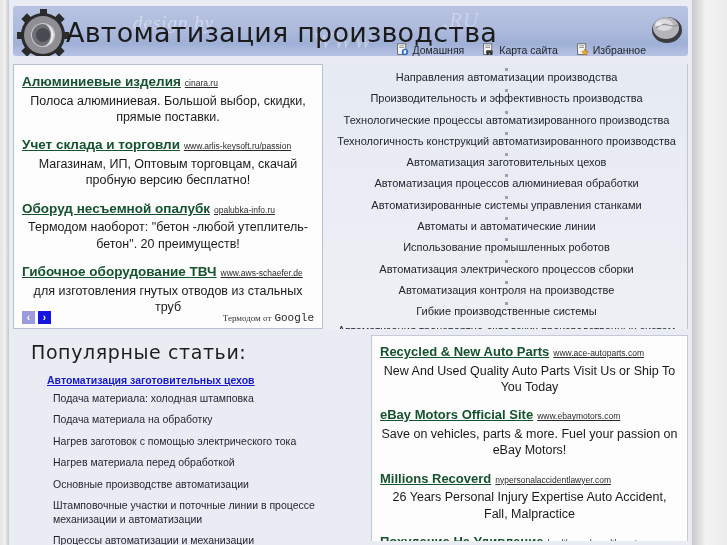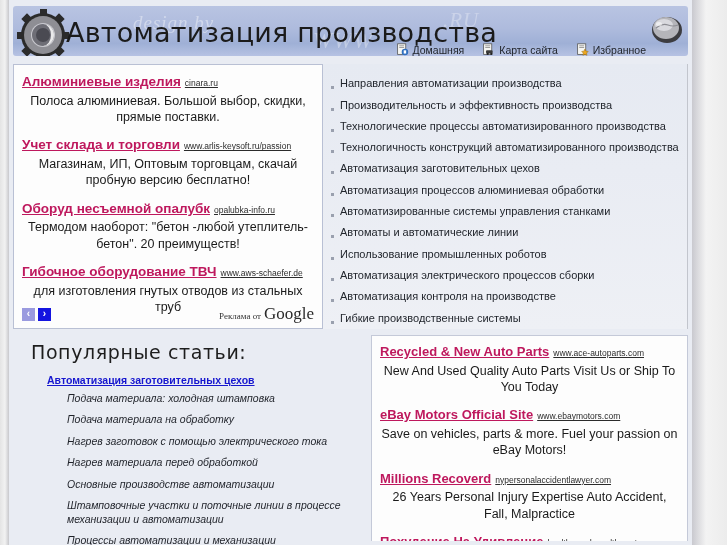--- a/index.html
+++ b/index.html
@@ -104,21 +104,21 @@
     background: #fdfdfd;
     border: 1px solid #b9c0d4;
     padding: 6px 8px 4px 8px;
     position: relative;
   }
   .ad {
     margin-bottom: 9px;
     line-height: 1.30;
   }
   .ad-title {
-    color: #be185d;
+    color: #14532d;
     font-weight: bold;
     font-size: 13.5px;
     text-decoration: underline;
     cursor: pointer;
   }
   .ad-url {
     color: #2b2b2b;
     font-size: 8.5px;
     text-decoration: underline;
     margin-left: 4px;
@@ -147,49 +147,49 @@
   }
   .arrow-prev { background: #9a9adf; }
   .arrow-next { background: #1414e0; }
   .google-credit {
     font-size: 9px;
     color: #333;
     font-family: "Liberation Serif", serif;
     display: flex; align-items: baseline; gap: 3px;
   }
   .google-word {
-    font-size: 17px;
-    font-family: Liberation Serif, serif;
+    font-size: 11px;
+    font-family: Liberation Mono, monospace;
     color: #2a2a2a;
   }
 
   .nav-right {
     flex: 1;
     position: relative;
     background:
       linear-gradient(to bottom, #e6eaf2 0%, #e9ecf3 40%, #eef0f5 100%);
     padding: 4px 6px 4px 4px;
     overflow: hidden;
   }
   .nav-right::after {
     content: "";
     position: absolute;
     right: 0; top: 0; bottom: 0;
     width: 1px;
     background: #c2c5cd;
   }
   .nav-item {
     display: flex;
-    align-items: flex-end;
-    gap: 6px;
+    align-items: center;
     height: 21.3px;
     font-size: 11px;
     color: #22262d;
     cursor: pointer;
     padding-left: 4px;
+    flex-direction: column;
   }
   .nav-bullet {
     width: 3px; height: 3px;
     background: #9aa0ae;
     flex: none;
   }
 
   
   .bottom-row {
     position: relative;
@@ -213,24 +213,23 @@
     font-size: 10.5px;
     font-weight: bold;
     color: #1717cf;
     text-decoration: underline;
     cursor: pointer;
     margin: 0 0 6px 16px;
   }
   .article-item {
     font-size: 10.5px;
     color: #1f2229;
-    margin: 0 0 8px 36px;
+    margin: 0 0 8px 22px;
     cursor: pointer;
     line-height: 1.28;
-    font-style: italic;
   }
 
   .ads-right {
     flex: 1;
     background: #fdfdfd;
     border: 1px solid #c4c9d8;
     border-bottom: none;
     margin-top: 6px;
     padding: 5px 8px 0 8px;
     overflow: hidden;
@@ -342,21 +341,21 @@
           <span class="ad-title">Гибочное оборудование ТВЧ</span><span class="ad-url">www.aws-schaefer.de</span>
           <div class="ad-desc">для изготовления гнутых отводов из стальных труб</div>
         </div>
 
         <div class="ad-footer">
           <div class="arrows">
             <div class="arrow-btn arrow-prev">‹</div>
             <div class="arrow-btn arrow-next">›</div>
           </div>
           <div class="google-credit">
-            <span>Реклама от</span>
+            <span>Термодом от</span>
             <span class="google-word">Google</span>
           </div>
         </div>
       </div>
 
       <div class="nav-right">
         <div class="nav-item">
             <span class="nav-bullet"></span>
             <span>Направления автоматизации производства</span>
           </div>

